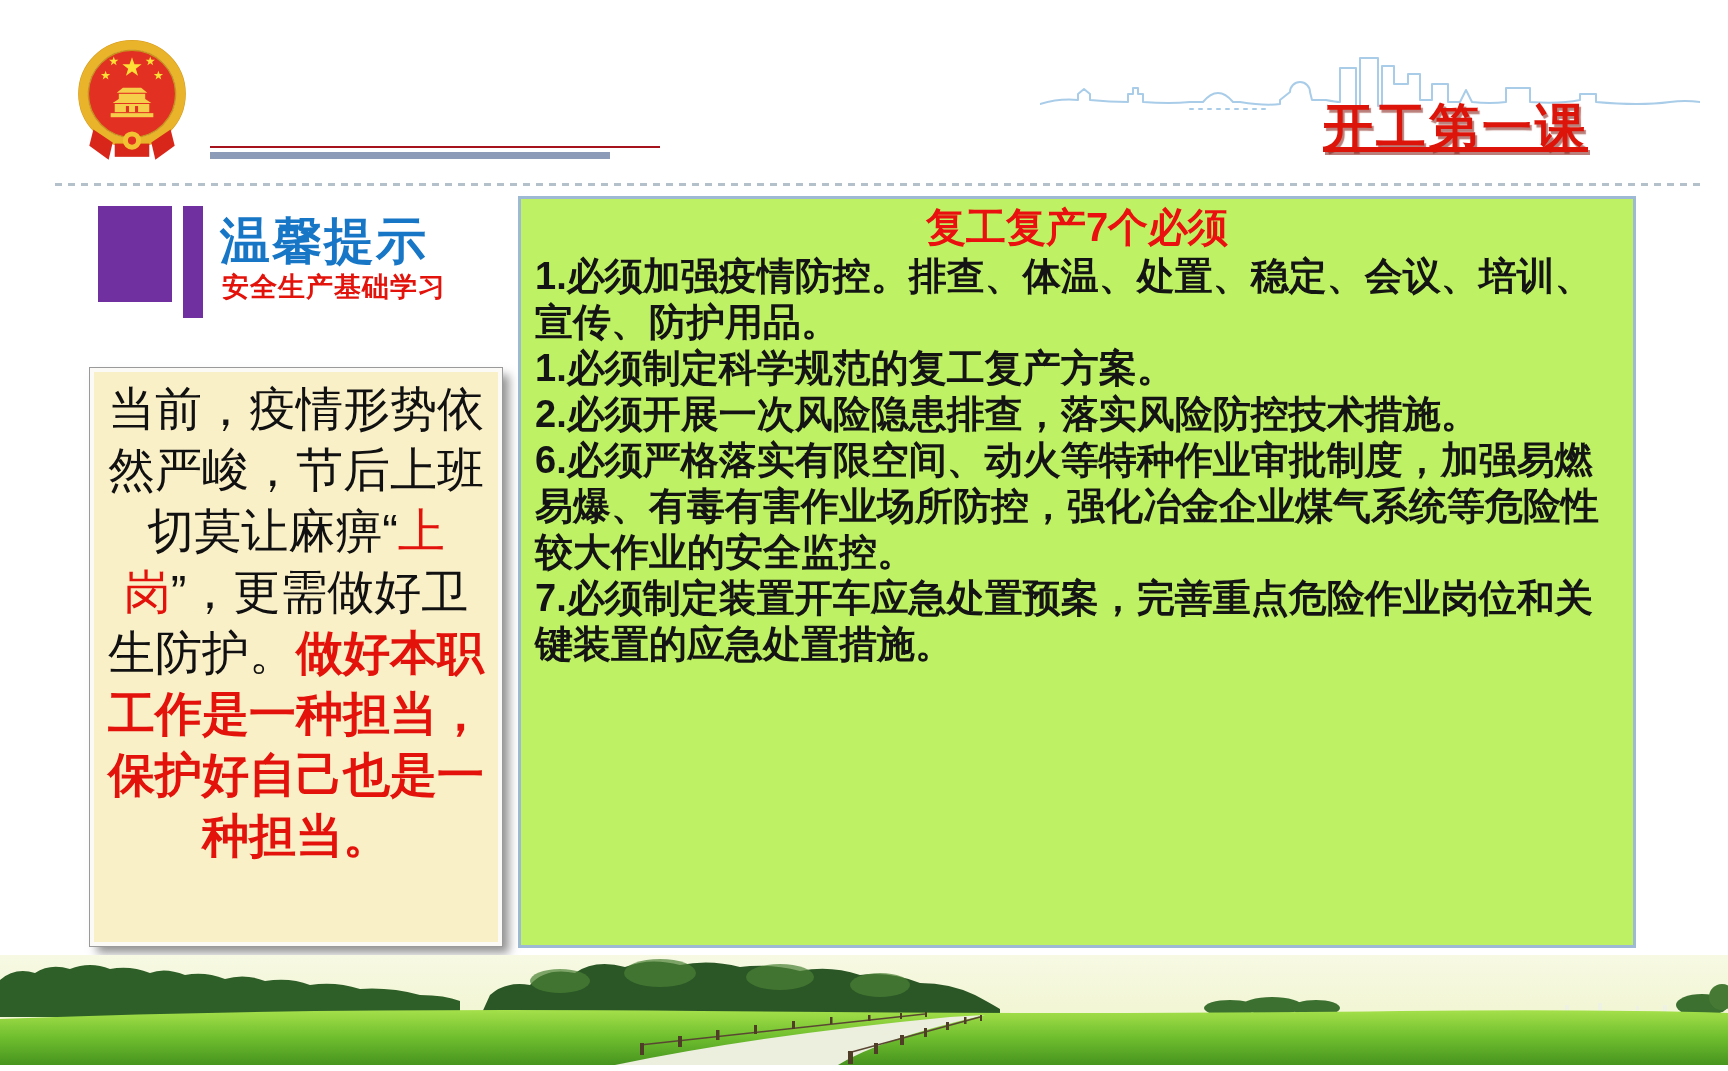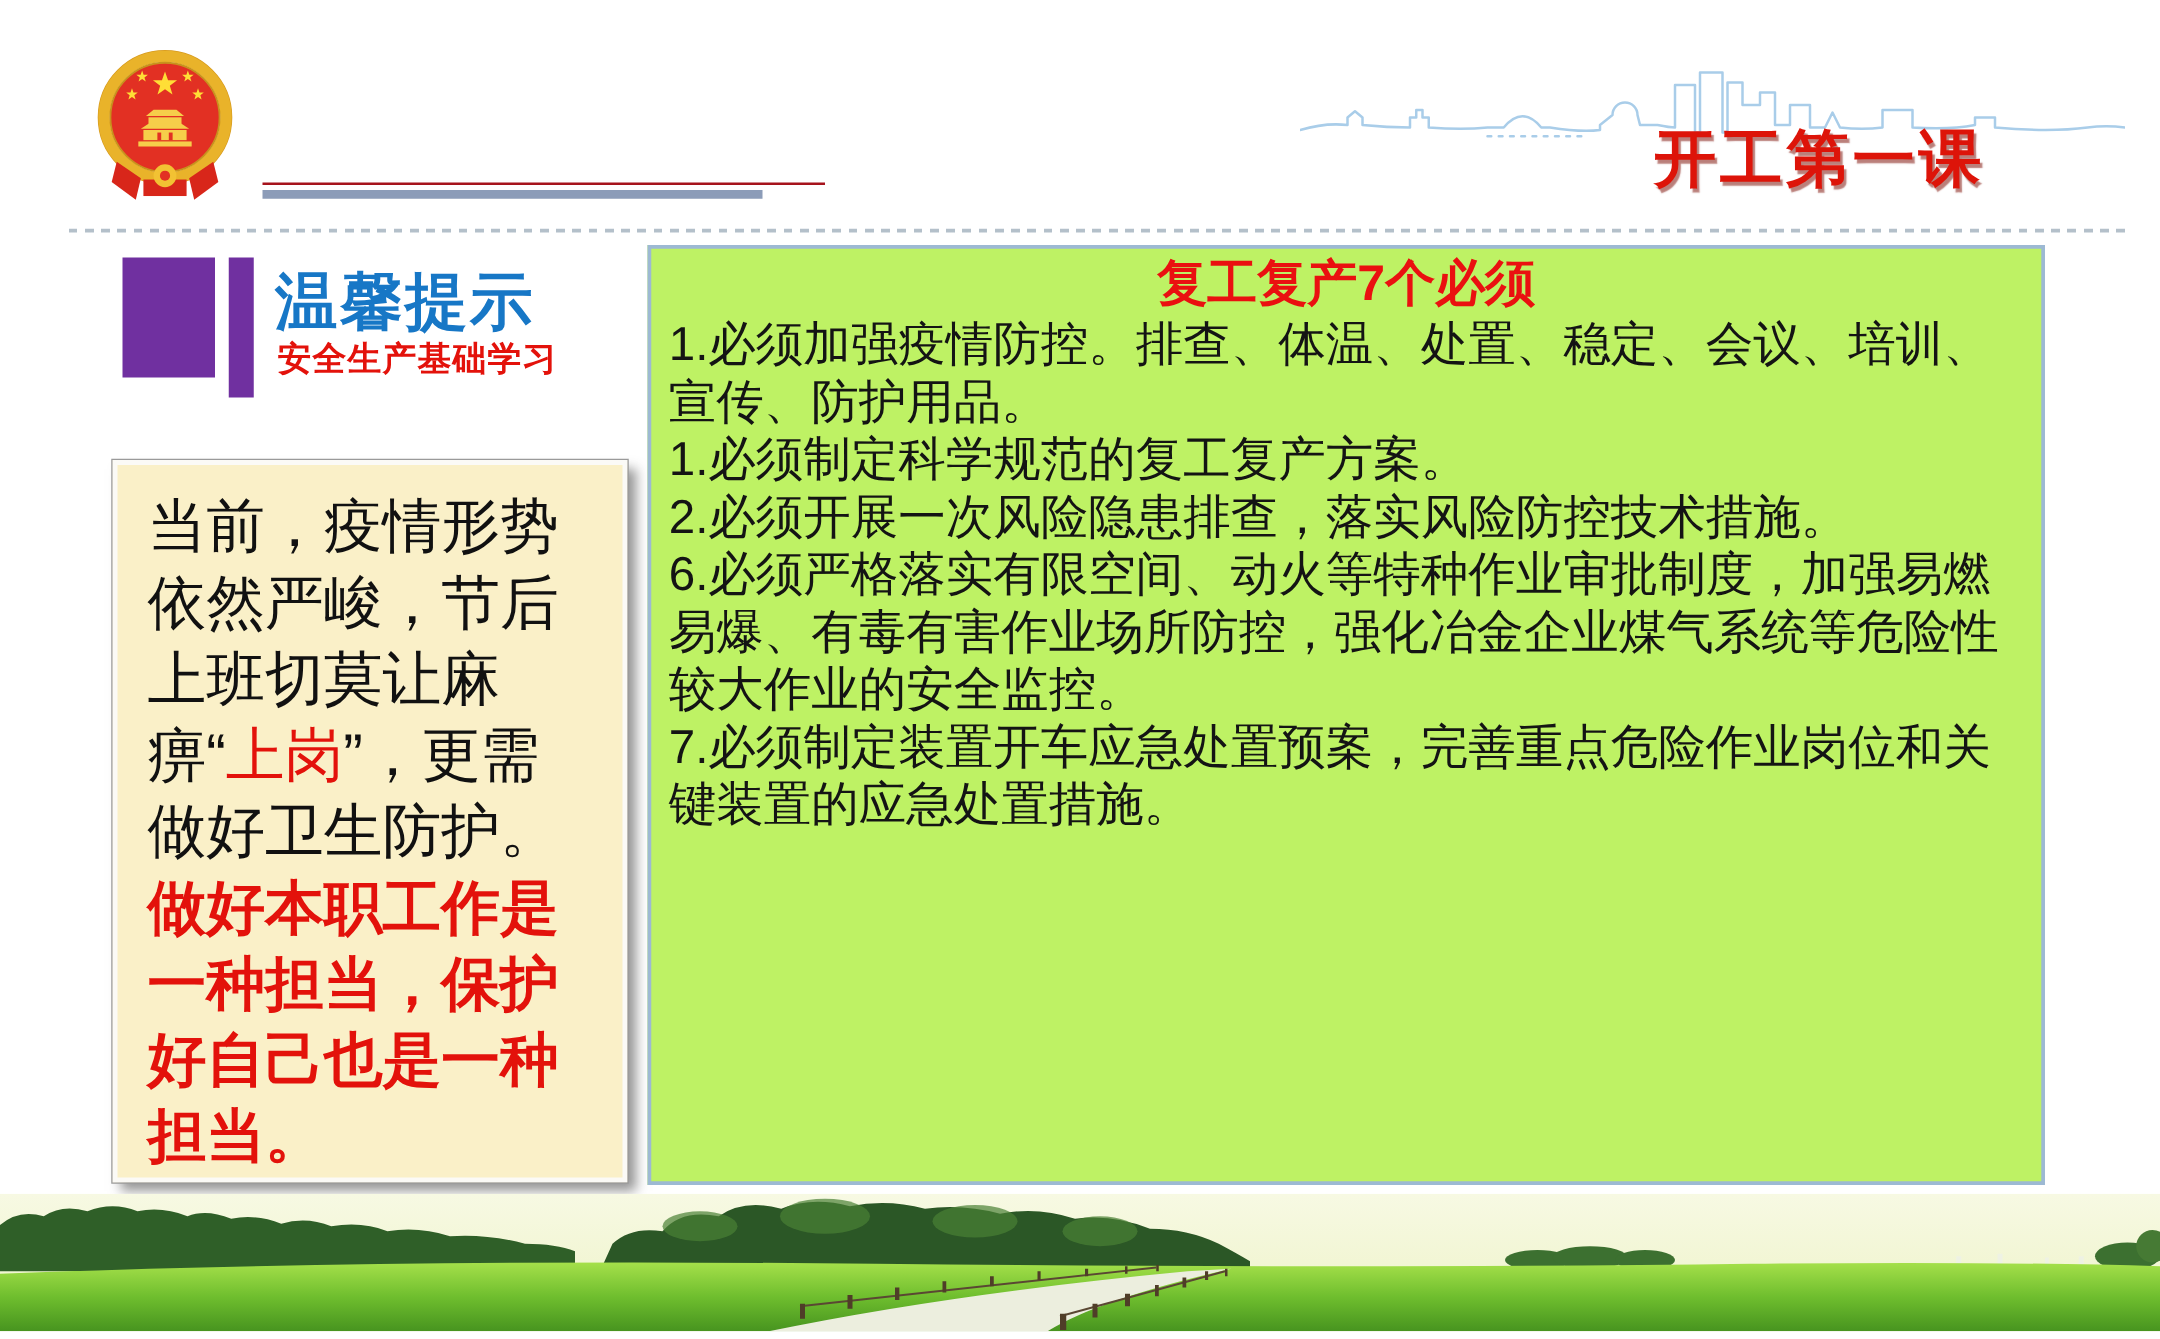--- a/index.html
+++ b/index.html
@@ -6,43 +6,43 @@
   .slide{position:relative;width:1728px;height:1071px;background:#ffffff;overflow:hidden;
          font-family:"Liberation Sans","DejaVu Sans",sans-serif;}
   .abs{position:absolute;}
 
   
   .red-line{left:210px;top:146px;width:450px;height:2px;background:#a6131c;}
   .gray-bar{left:210px;top:152px;width:400px;height:7px;background:#8c9cb8;}
   .dashed-sep{left:55px;top:183px;width:1650px;height:3px;
     background:repeating-linear-gradient(90deg,#b4c0ca 0 7px,transparent 7px 13px);}
   .course-title{right:140px;top:94px;font-size:50px;font-weight:800;color:#dd1409;
-    letter-spacing:3px;text-shadow:2px 3px 1px rgba(130,22,12,.55);white-space:nowrap;}
+    letter-spacing:3px;text-shadow:2px 3px 1px rgba(130,22,12,.55);white-space:nowrap;text-decoration:underline;}
 
   
   .purple-square{left:98px;top:206px;width:74px;height:96px;background:#7030a0;}
   .purple-bar{left:183px;top:206px;width:20px;height:112px;background:#7030a0;}
   .tip-title{left:220px;top:208px;font-size:50px;font-weight:800;color:#1777c6;letter-spacing:2px;white-space:nowrap;}
   .tip-subtitle{left:222px;top:269px;font-size:27px;font-weight:800;color:#e3120b;letter-spacing:1px;white-space:nowrap;}
 
   
   .notice-box{left:90px;top:368px;width:412px;height:578px;box-sizing:border-box;
     background:#faf0c8;border:4px solid #fbfaf6;outline:1px solid #9a9a9a;
     box-shadow:7px 7px 9px rgba(60,60,60,.55);padding:6px 12px;}
-  .notice-text{margin:12px;font-size:47px;line-height:61px;color:#111;
-    text-align:left;word-break:break-all;}
+  .notice-text{margin:0;font-size:47px;line-height:61px;color:#111;
+    text-align:center;word-break:break-all;}
   .notice-text .black{color:#111;}
   .notice-text .red{color:#e3120b;}
   .notice-text .red-bold{color:#e3120b;font-weight:800;}
 
   
   .req-box{left:518px;top:196px;width:1118px;height:752px;box-sizing:border-box;
     background:#bef264;border:3px solid #9db9d3;padding:2px 14px 0 14px;}
   .req-title{margin:0;text-align:center;font-size:40px;line-height:52px;font-weight:800;color:#ea1010;}
-  .req-list{margin:0;}
+  .req-list{margin:0;font-weight:bold;}
   .req-list p{margin:0;font-size:38px;line-height:46px;color:#141414;word-break:break-all;}
 
   svg{display:block;}
 </style>
 </head>
 <body>
 
 <div class="slide">
 
   <svg class="abs" style="left:76px;top:40px;" width="112" height="128" viewBox="0 0 110 126">

